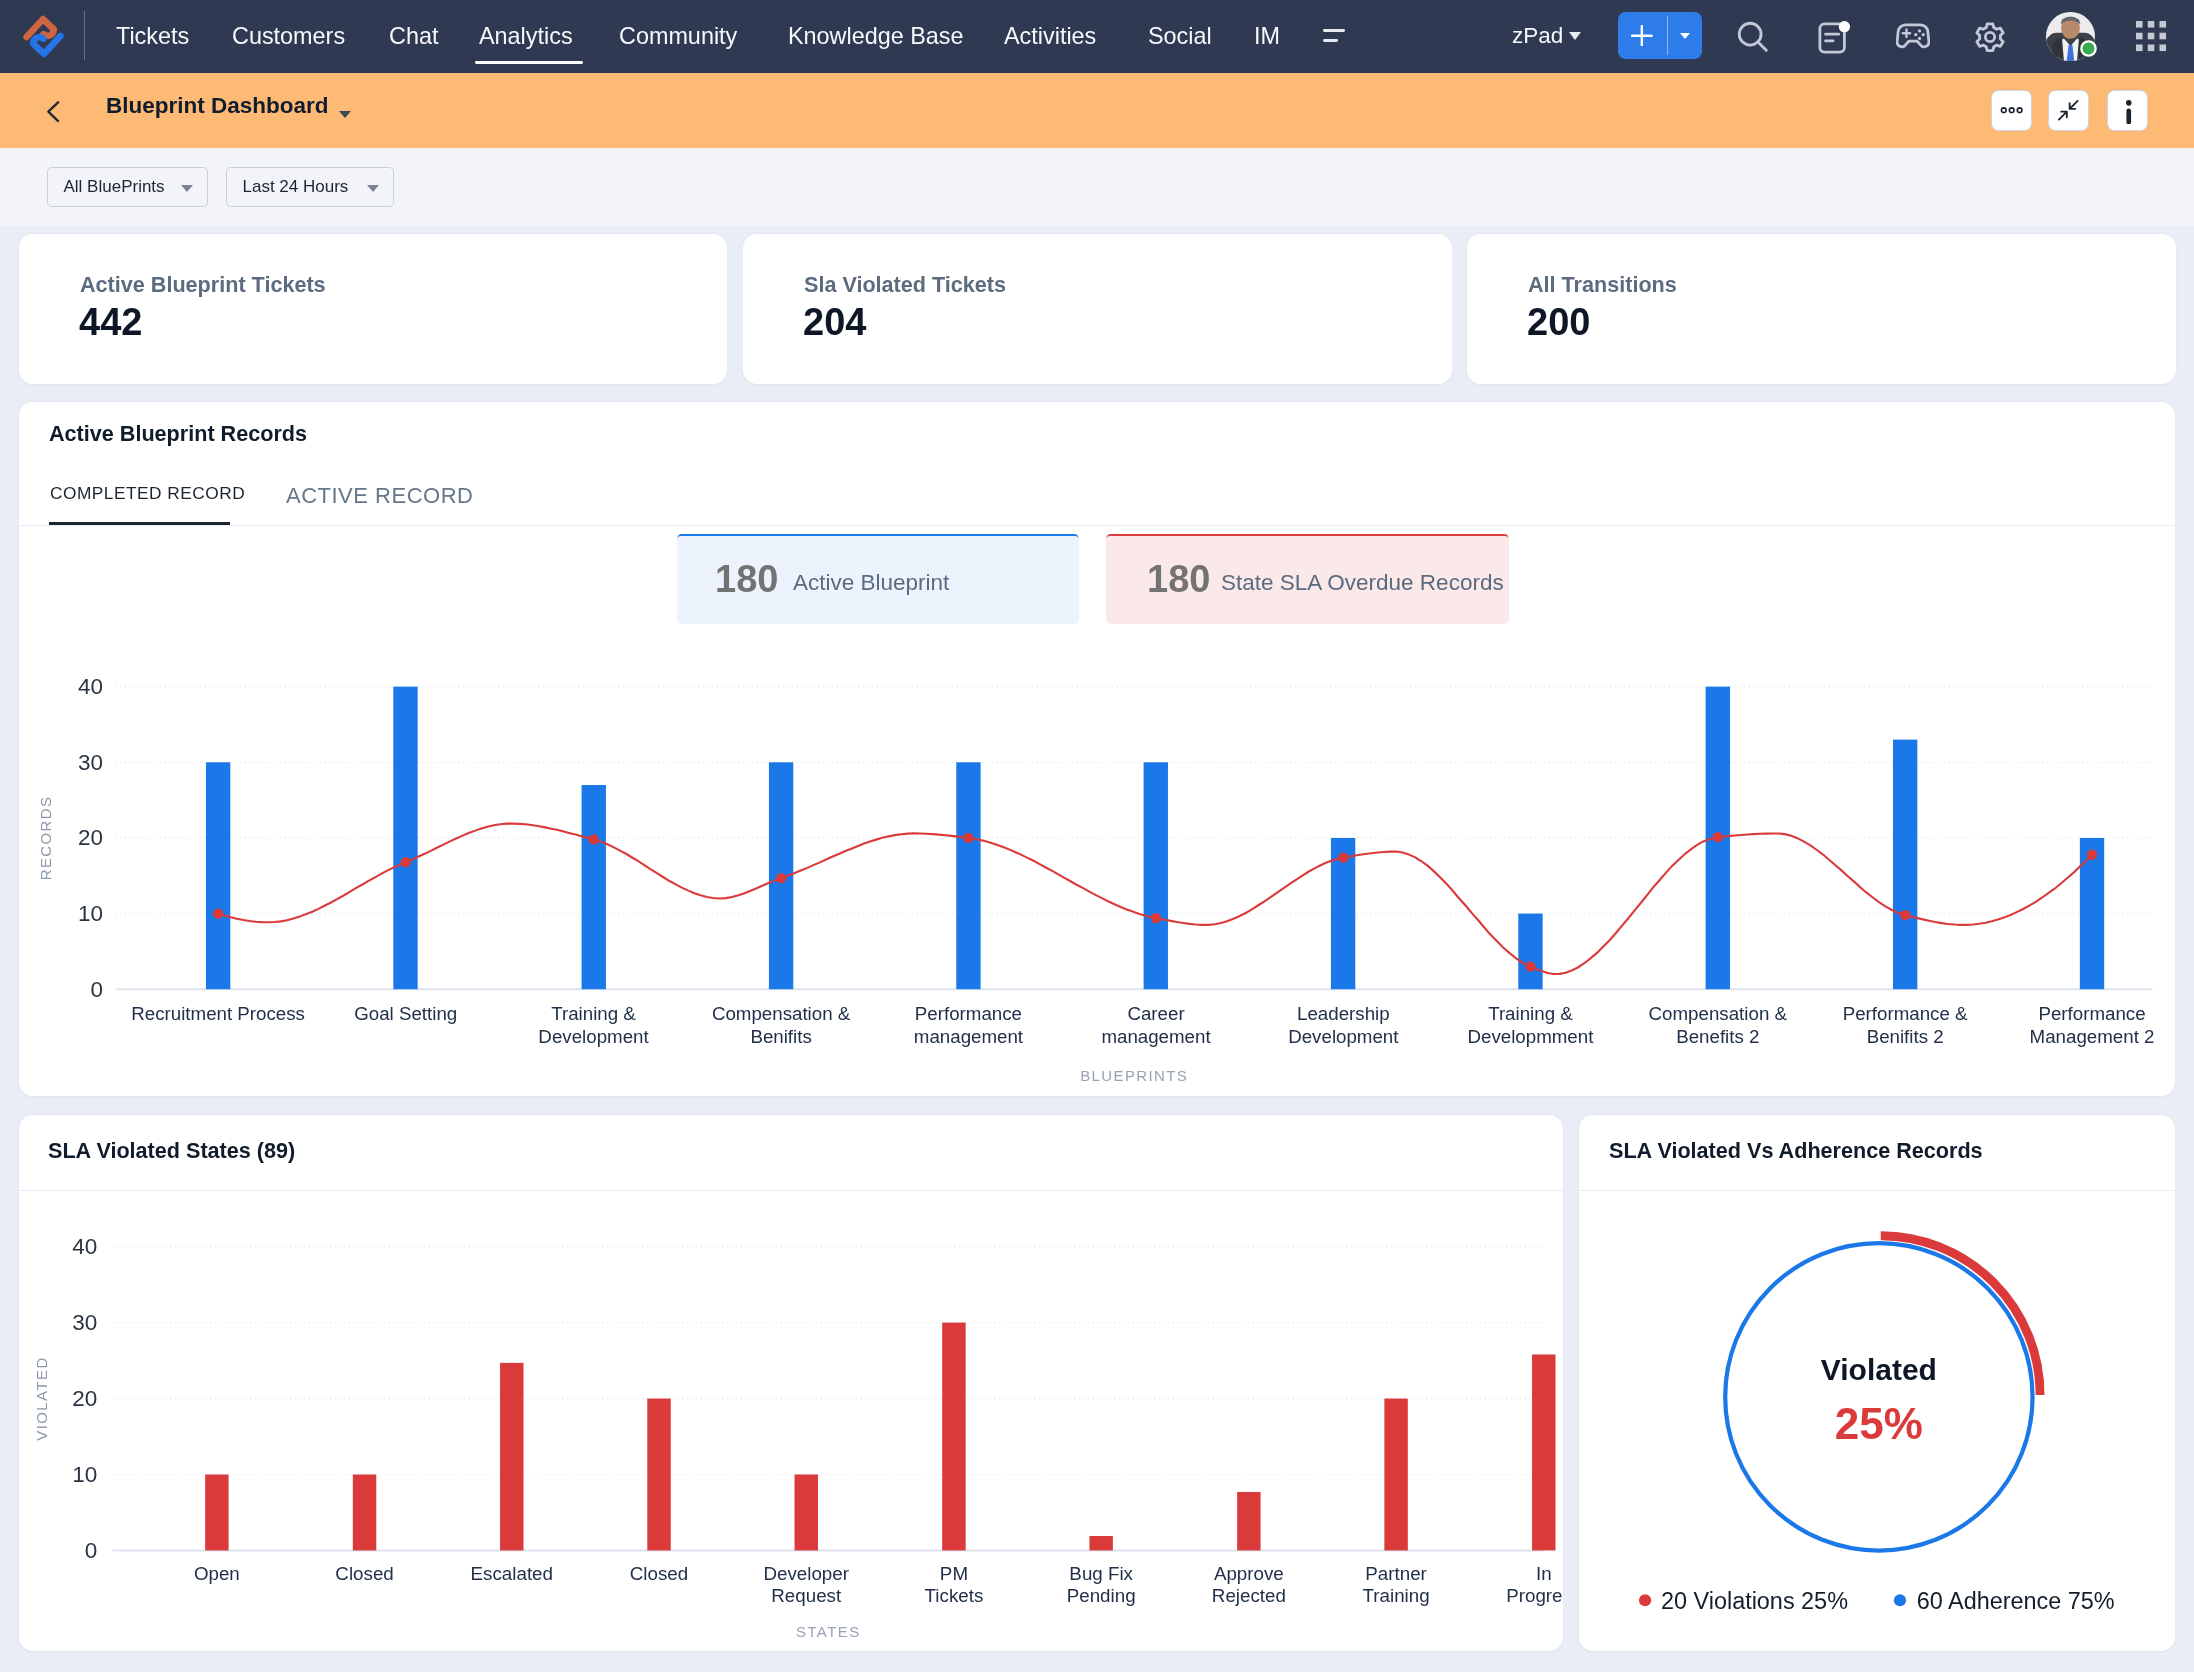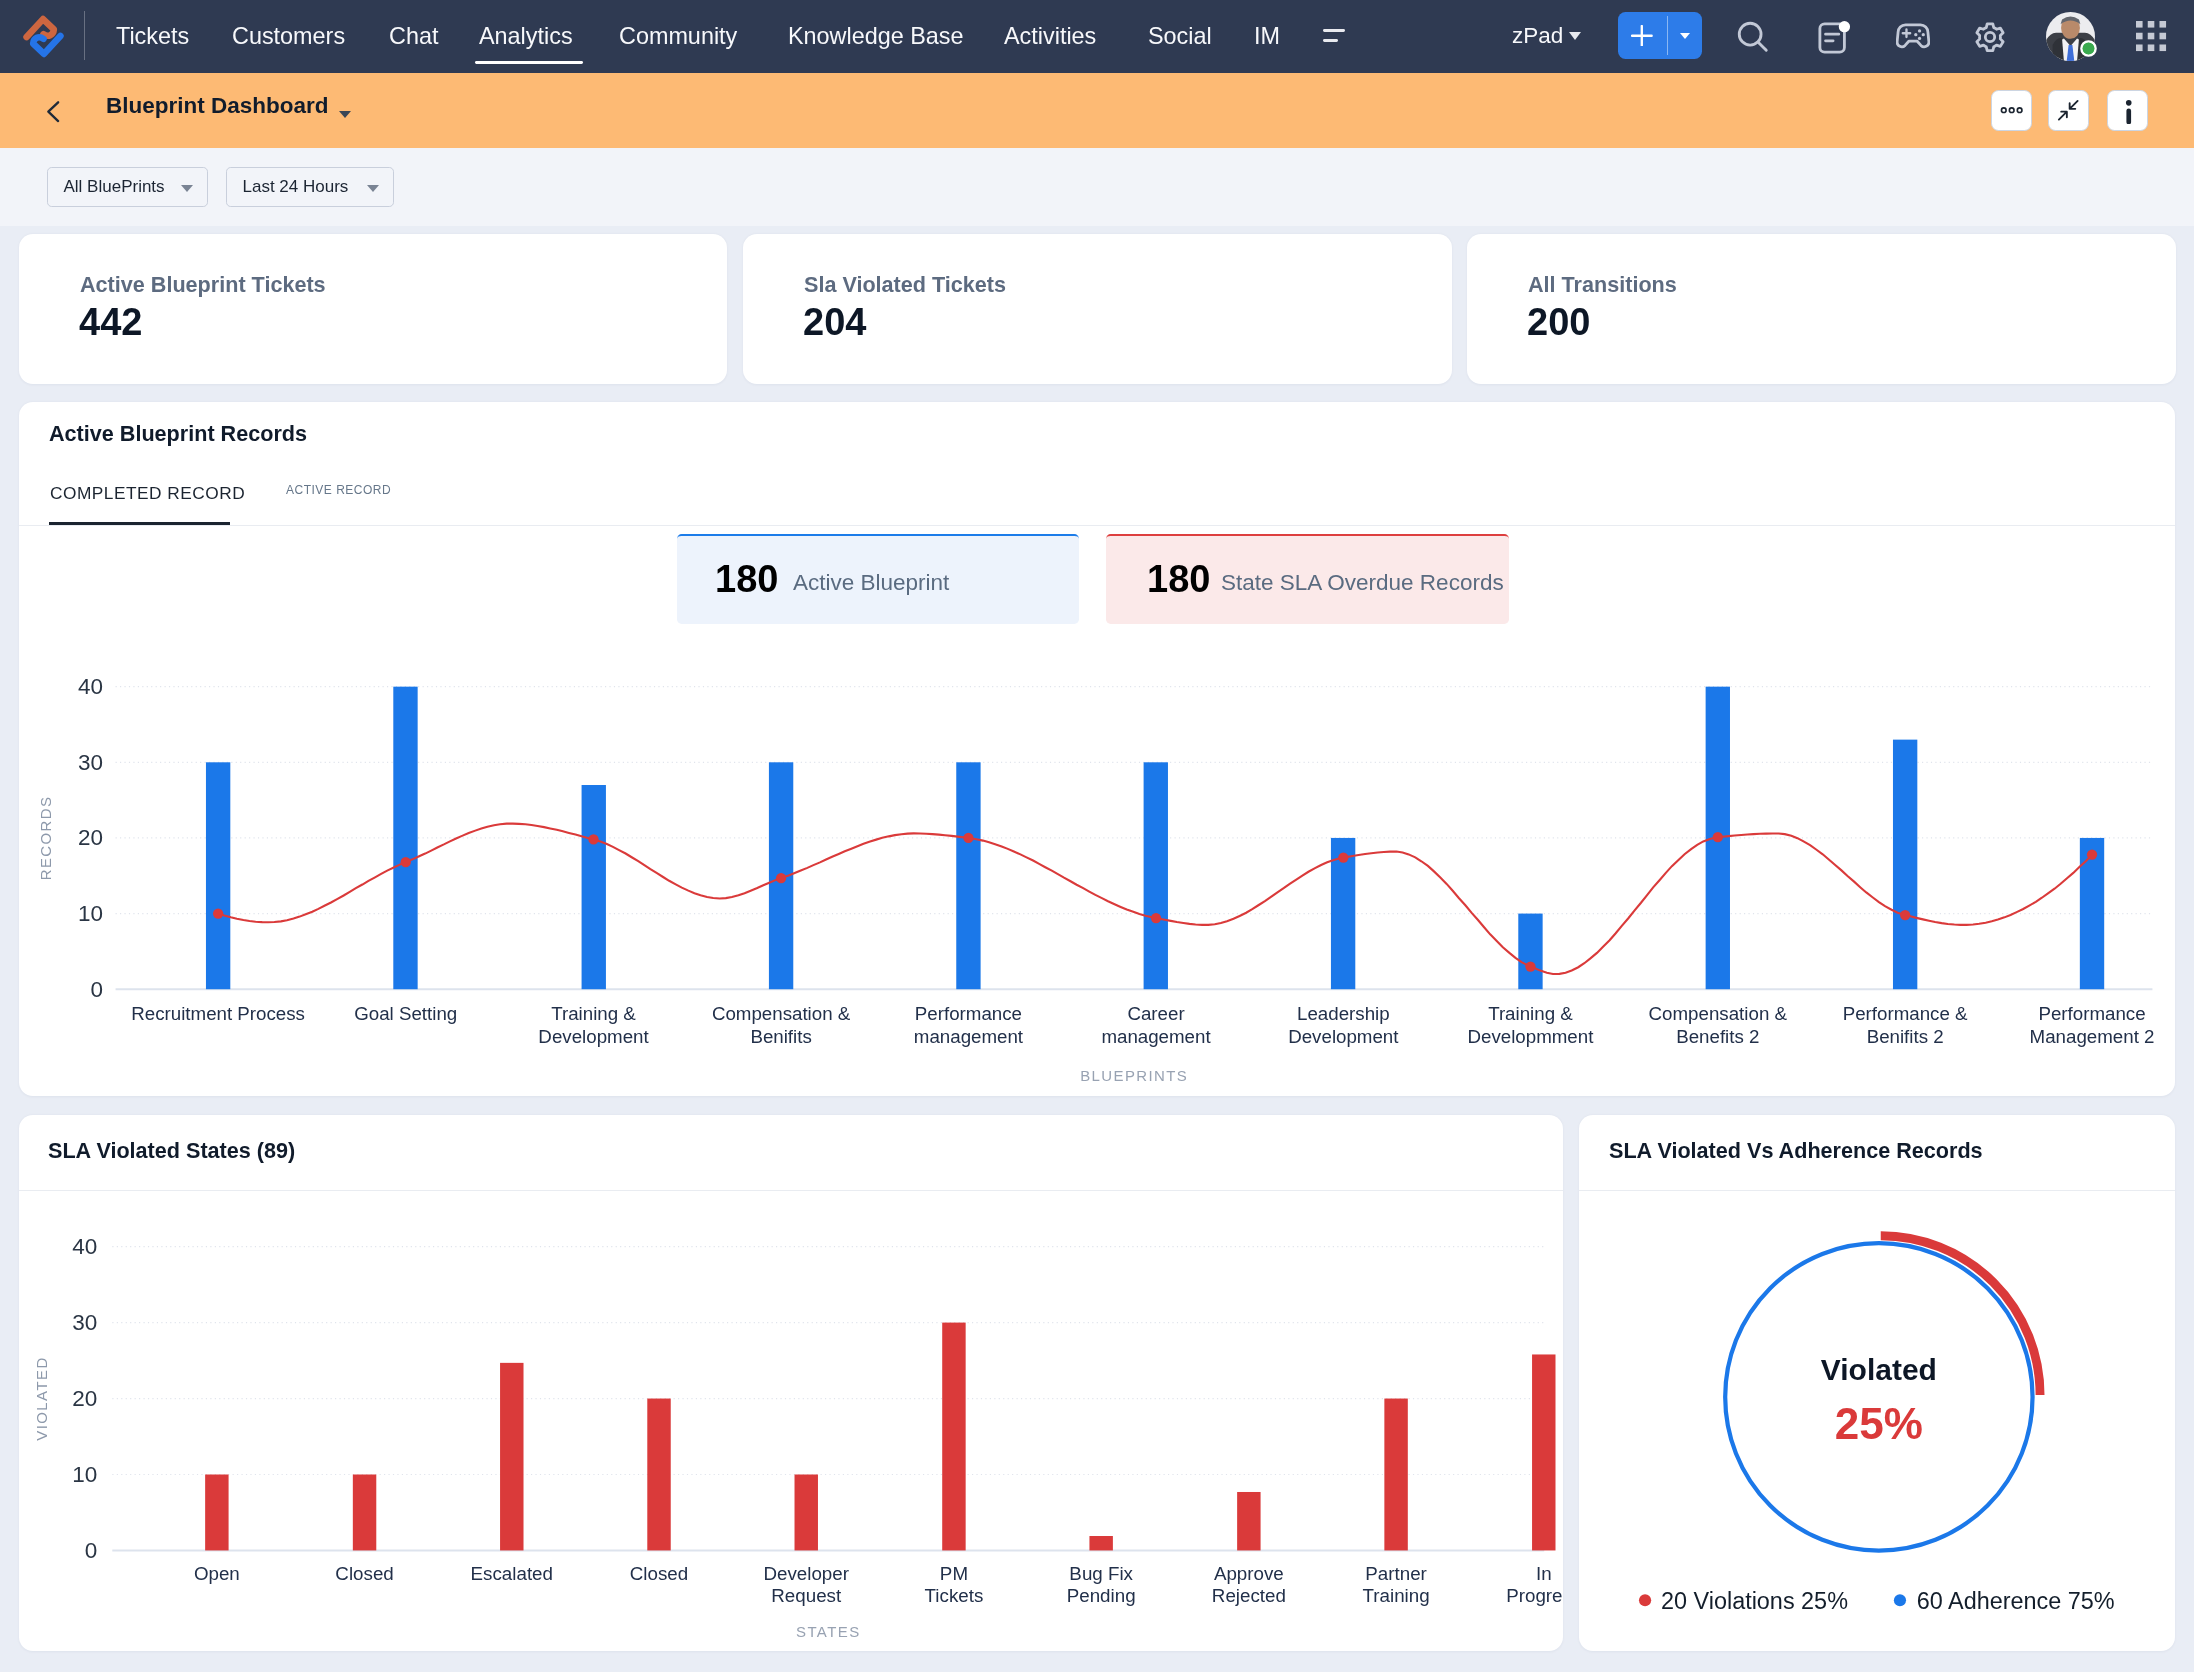--- a/index.html
+++ b/index.html
@@ -24,25 +24,25 @@
 .fbtn { position:absolute; top:19px; height:40px; border:0.9px solid #c9cfdc; border-radius:4.7px; font-size:17px; color:#1c2533; line-height:38px; padding-left:15.5px; }
 .fcaret { width:0; height:0; border-left:6.1px solid transparent; border-right:6.1px solid transparent; border-top:7.5px solid #7a8494; position:absolute; top:17px; }
 
 .card { position:absolute; background:#ffffff; border-radius:14px; box-shadow:0 0.9px 2.8px rgba(25,45,85,0.05); }
 .kpi-label { position:absolute; left:61px; top:38px; font-size:21.6px; font-weight:700; color:#5d6b80; }
 .kpi-value { position:absolute; left:60px; top:67px; font-size:38px; font-weight:700; color:#0d1726; }
 .cardtitle { font-size:21.6px; font-weight:700; color:#101b2b; position:absolute; }
 .divider { position:absolute; left:0; width:100%; height:0.9px; background:#e9ecf1; }
 
 #tab1 { position:absolute; left:50px; top:483px; font-size:17.3px; font-weight:500; color:#1b2430; letter-spacing:0.5px; }
-#tab2 { position:absolute; left:286px; top:483px; font-size:12px; font-weight:400; color:#66778a; letter-spacing:0.5px; }
+#tab2 { position:absolute; left:286px; top:483px; font-size:22px; font-weight:400; color:#66778a; letter-spacing:0.5px; }
 #tab-underline { position:absolute; left:49px; top:522px; width:181px; height:2.8px; background:#1b2430; }
 
 .chip { position:absolute; top:534px; height:90px; border-radius:4.7px; }
-.chip .num { font-size:38px; font-weight:700; color:#000000; position:absolute; top:21.6px; }
+.chip .num { font-size:38px; font-weight:700; color:#737373; position:absolute; top:21.6px; }
 .chip .lbl { font-size:22.5px; color:#5a6b80; position:absolute; top:34px; }
 svg text { font-family:"Liberation Sans", sans-serif; }
 </style>
 </head>
 <body>
 
 <div id="nav">
   <svg class="abs" style="left:19.7px;top:13px;" width="47" height="47" viewBox="0 0 100 100">
     <path d="M 14,51 L 49,13 L 72,35 C 71,47 60,52 50,45" fill="none" stroke="#cd6640" stroke-width="14" stroke-linecap="round" stroke-linejoin="round"></path>
     <path d="M 86,49 L 51,87 L 28,65 C 29,53 40,48 50,55" fill="none" stroke="#2574e8" stroke-width="14" stroke-linecap="round" stroke-linejoin="round"></path>

